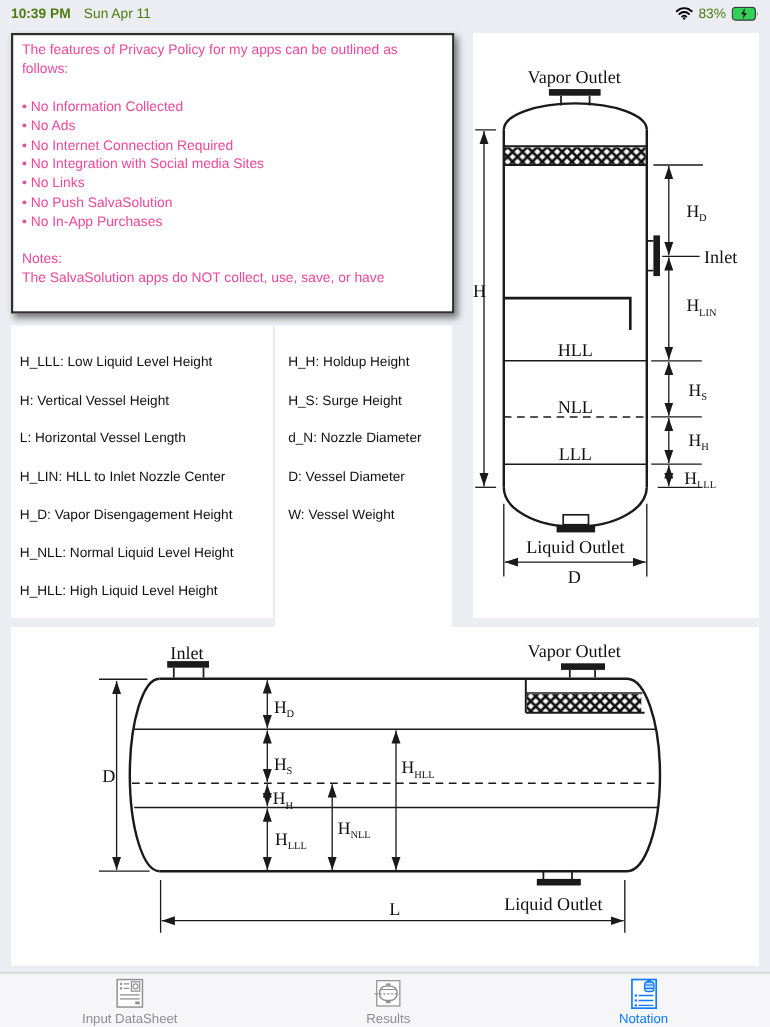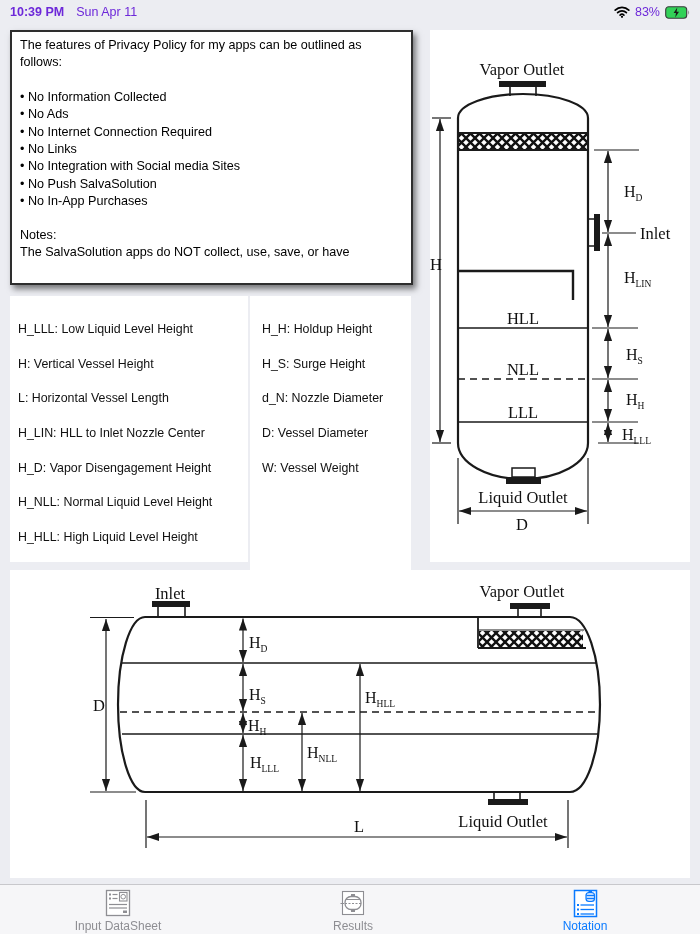--- a/index.html
+++ b/index.html
@@ -5,30 +5,30 @@
   html,body{margin:0;padding:0;}
   body{
     width:700px;height:934px;position:relative;overflow:hidden;
     background:#ecedf2;
     font-family:"Liberation Sans",sans-serif;
     -webkit-font-smoothing:antialiased;
   }
   
   .statusbar{position:absolute;left:0;top:0;width:700px;height:24px;
     display:flex;align-items:center;justify-content:space-between;
-    padding:0 10px;box-sizing:border-box;font-size:12.5px;color:#6d28d9;}
+    padding:0 10px;box-sizing:border-box;font-size:12.5px;color:#4d7c0f;}
   .sb-left{display:flex;gap:12px;align-items:center;}
   .sb-time{font-weight:600;}
   .sb-right{display:flex;gap:5px;align-items:center;font-weight:500;}
   
   .panel{position:absolute;background:#fff;}
   .privacy{left:10px;top:30px;width:403px;height:255px;
     border:2px solid #2e2e2e;box-shadow:3px 4px 6px rgba(0,0,0,.5);
     padding:5px 8px;box-sizing:border-box;
-    font-size:12.6px;line-height:17.4px;color:#000000;}
+    font-size:12.6px;line-height:17.4px;color:#ec4899;}
   .privacy ul{list-style:none;margin:0;padding:0;}
   .spacer{height:17px;}
   .legend-left{left:10px;top:296px;width:238px;height:266px;padding:16px 4px 0 8px;box-sizing:border-box;}
   .legend-right{left:250px;top:296px;width:161px;height:294px;padding:16px 4px 0 12px;box-sizing:border-box;}
   .legend-col ul{list-style:none;margin:0;padding:0;font-size:12.4px;color:#111;}
   .legend-col li{height:34.6px;display:flex;align-items:center;}
   .vessel-v{left:430px;top:30px;width:260px;height:532px;}
   .vessel-h{left:10px;top:570px;width:680px;height:308px;}
   svg{display:block;}
   svg .lbl{font-family:"Liberation Serif",serif;font-size:16.5px;fill:#111;}
@@ -67,22 +67,22 @@
   </div>
 </div>
 
 <div class="panel privacy">
   <div>The features of Privacy Policy for my apps can be outlined as follows:</div>
   <div class="spacer"></div>
   <ul>
     <li>• No Information Collected</li>
     <li>• No Ads</li>
     <li>• No Internet Connection Required</li>
+    <li>• No Integration with Social media Sites</li>
     <li>• No Links</li>
-    <li>• No Integration with Social media Sites</li>
     <li>• No Push SalvaSolution</li>
     <li>• No In-App Purchases</li>
   </ul>
   <div class="spacer" style="height:16px;"></div>
   <div>Notes:</div>
   <div>The SalvaSolution apps do NOT collect, use, save, or have</div>
 </div>
 
 <div class="panel legend-left legend-col">
   <ul>

